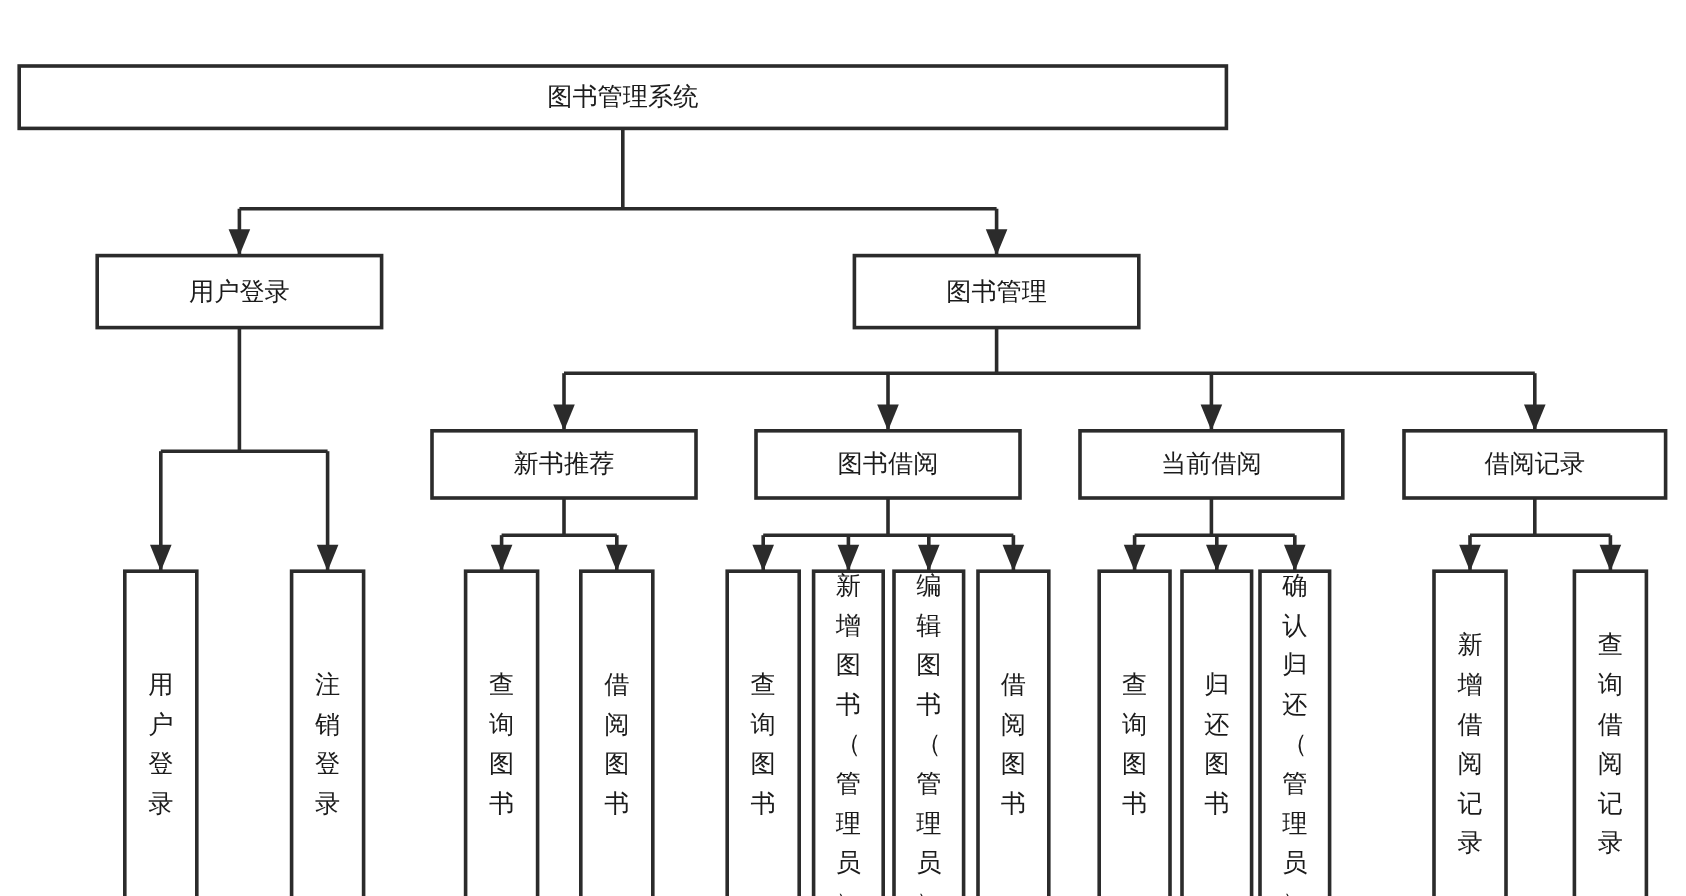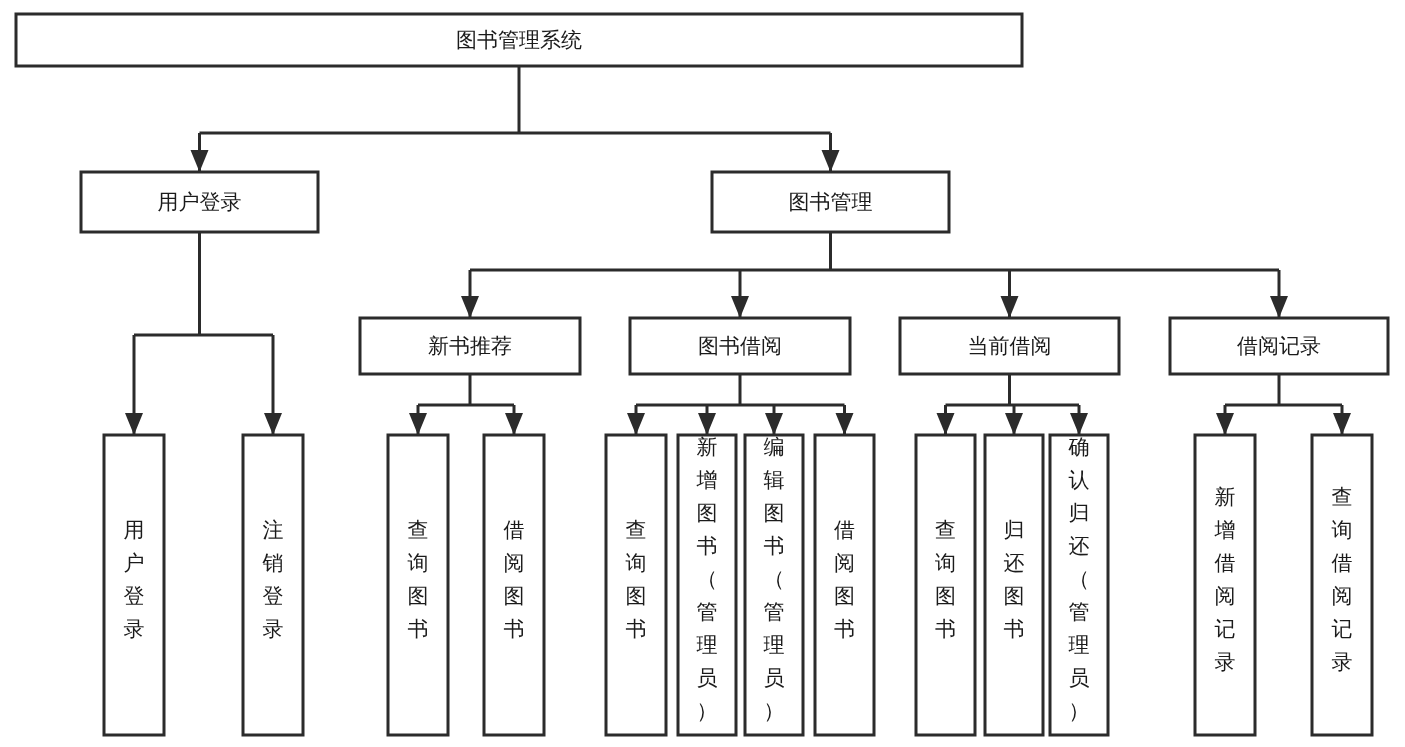--- a/index.html
+++ b/index.html
@@ -1,21 +1,21 @@
 <!DOCTYPE html>
 <html><head>
 <meta charset="utf-8">
 <style>
   html,body{margin:0;padding:0;background:#ffffff;}
   body{
     width:1405px;height:747px;overflow:hidden;
     font-family:"DejaVu Sans","Liberation Sans",sans-serif;
     color:#1b1b1b;
   }
-  #stage{position:relative;width:1405px;height:653px;background:#fff;}
+  #stage{position:relative;width:1405px;height:653px;background:#fff;margin-top:41px;}
   svg#diagram{position:absolute;left:0;top:0;width:1405px;height:747px;display:block;}
   .node-rect{fill:#ffffff;stroke:#2b2b2b;stroke-width:3;}
   .edge{stroke:#2b2b2b;stroke-width:3;fill:none;}
   .arrow-head{fill:#2b2b2b;stroke:none;}
   .node-label{
     font-family:"DejaVu Sans","Liberation Sans",sans-serif;
     font-size:21px;fill:#1b1b1b;
     dominant-baseline:middle;text-anchor:middle;
   }
   .leaf-label{

